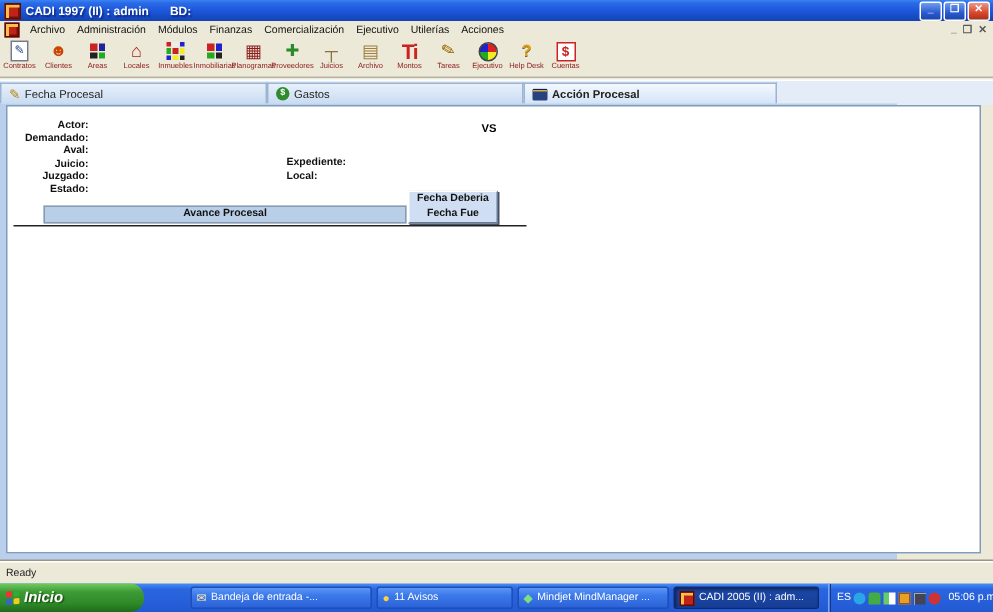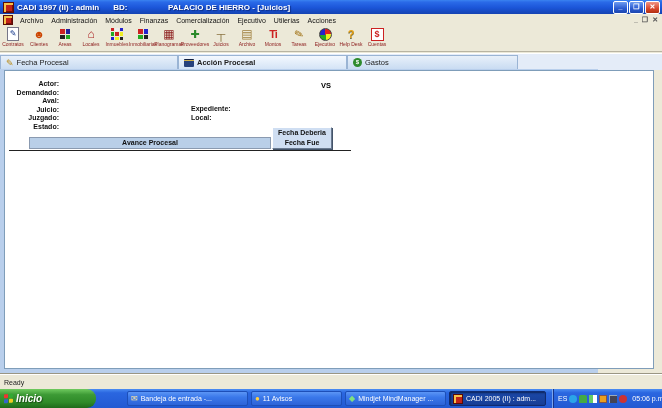--- a/index.html
+++ b/index.html
@@ -105,21 +105,20 @@
 </style>
 </head>
 <body>
 
 <div id="screen">
 
   <div class="titlebar">
     <span class="appicon"></span>
     <span class="titletext">CADI  1997 (II) : admin</span>
     <span class="titletext" style="margin-left:14px;">BD:</span>
-    <span class="titledoc">PALACIO DE HIERRO - [Juicios]</span>
     <span class="winbtns">
       <span class="wbtn">_</span>
       <span class="wbtn">❐</span>
       <span class="wbtn close">✕</span>
     </span>
   </div>
 
   <div class="menubar">
     <span class="appicon" style="width:8px;height:8px;"></span>
     <span class="menu-item">Archivo</span>
@@ -200,21 +199,21 @@
     </div>
     <div class="tbtn">
       <span class="ic" style="color:#8a7340;font-weight:bold;font-size:12px;">┬</span>
       <span class="tlabel">Juicios</span>
     </div>
     <div class="tbtn">
       <span class="ic" style="color:#a08040;font-size:12px;">▤</span>
       <span class="tlabel">Archivo</span>
     </div>
     <div class="tbtn">
-      <span class="ic" style="color:#c22;font-weight:bold;font-size:11px;letter-spacing:-1px;">Ti</span>
+      <span class="ic" style="color:#c22;font-weight:bold;font-size:14px;letter-spacing:-1px;">Ti</span>
       <span class="tlabel">Montos</span>
     </div>
     <div class="tbtn">
       <span class="ic" style="color:#996600;transform:rotate(-15deg);">✎</span>
       <span class="tlabel">Tareas</span>
     </div>
     <div class="tbtn">
       <span class="ic">
           <span class="pie"></span>
         </span>
@@ -230,27 +229,27 @@
         </span>
       <span class="tlabel">Cuentas</span>
     </div>
   </div>
 
   <div class="tabstrip">
     <div class="tab" style="width:178px;">
       <span style="color:#b8860b;font-size:9px;">✎</span>
       <span>Fecha Procesal</span>
     </div>
+    <div class="tab" style="width:171px;">
+      <span class="moneybag">$</span>
+      <span>Gastos</span>
+    </div>
     <div class="tab active" style="width:169px;">
       <span class="briefcase"></span>
       <span>Acción Procesal</span>
-    </div>
-    <div class="tab" style="width:171px;">
-      <span class="moneybag">$</span>
-      <span>Gastos</span>
     </div>
   </div>
 
   <div class="content">
     <div class="panel">
       <div class="flabels">
         <div>Actor:</div>
         <div>Demandado:</div>
         <div>Aval:</div>
         <div>Juicio:</div>

